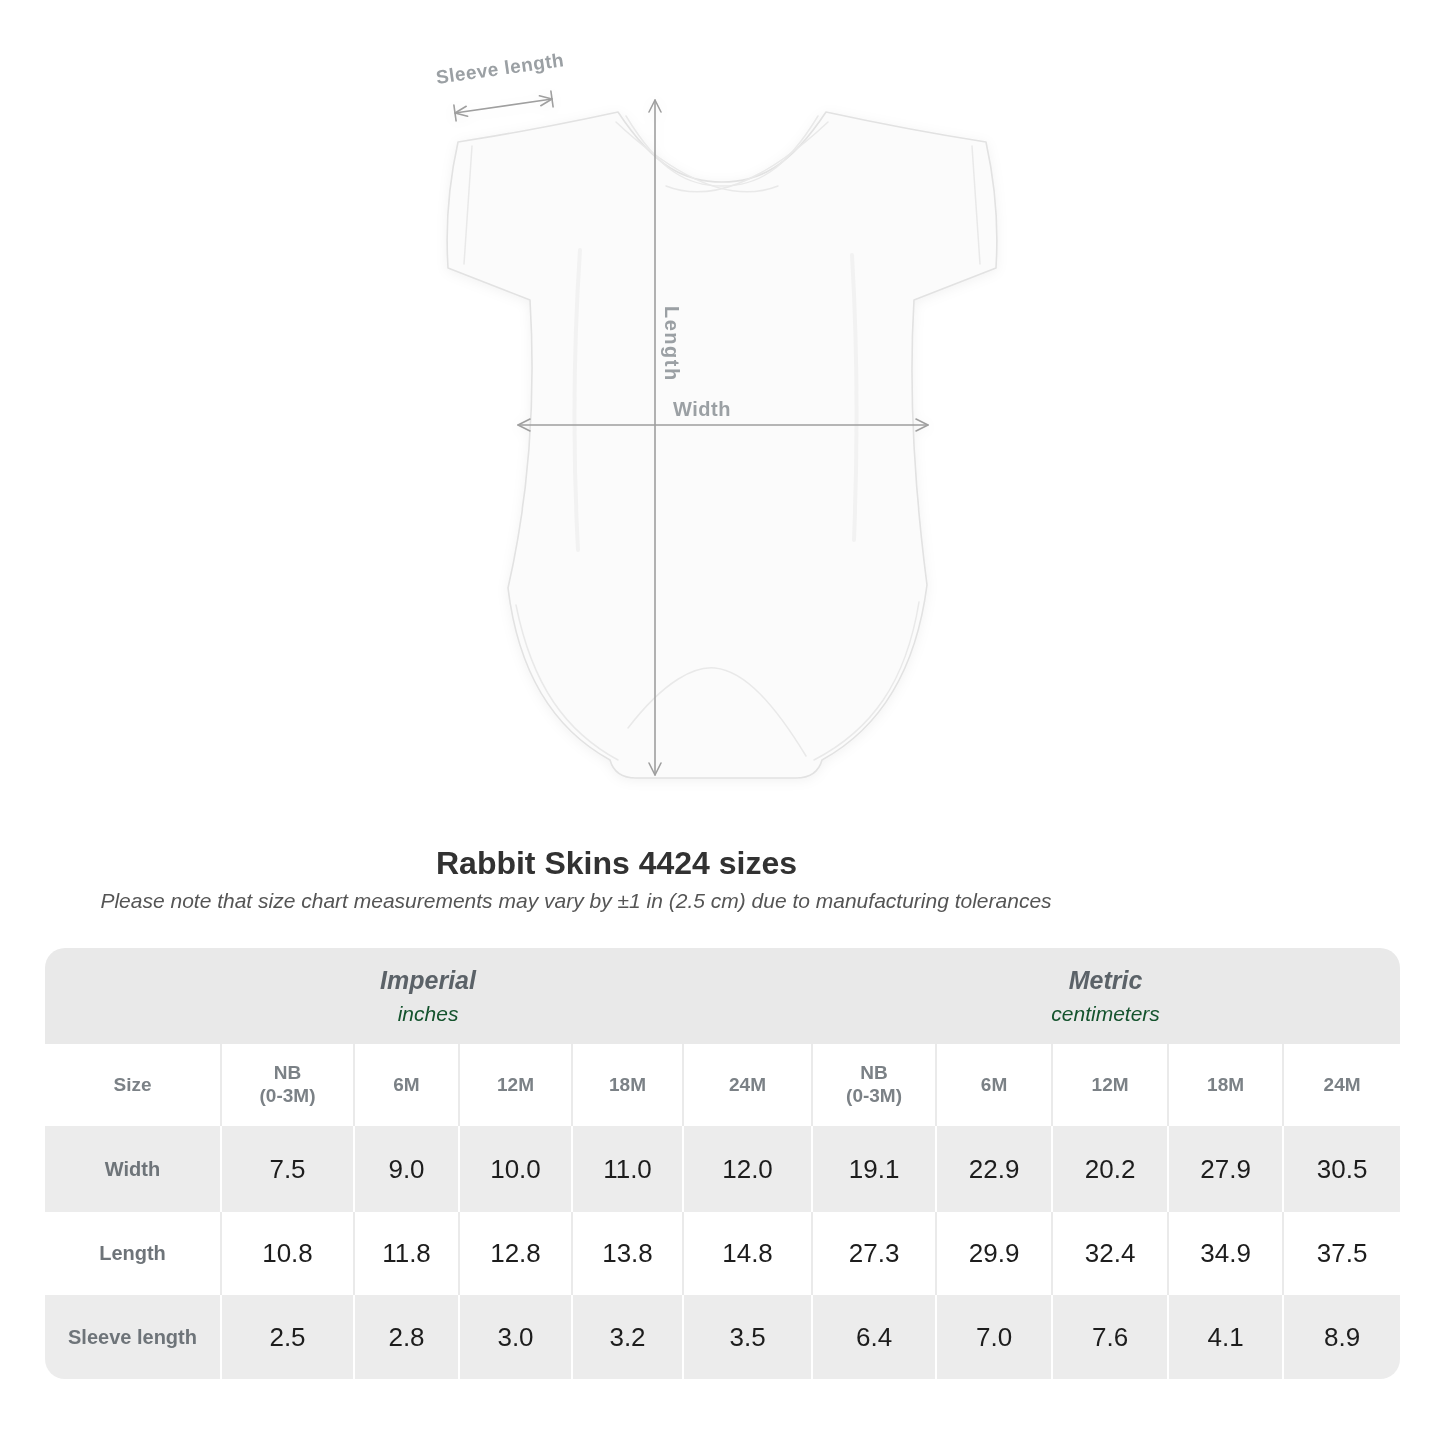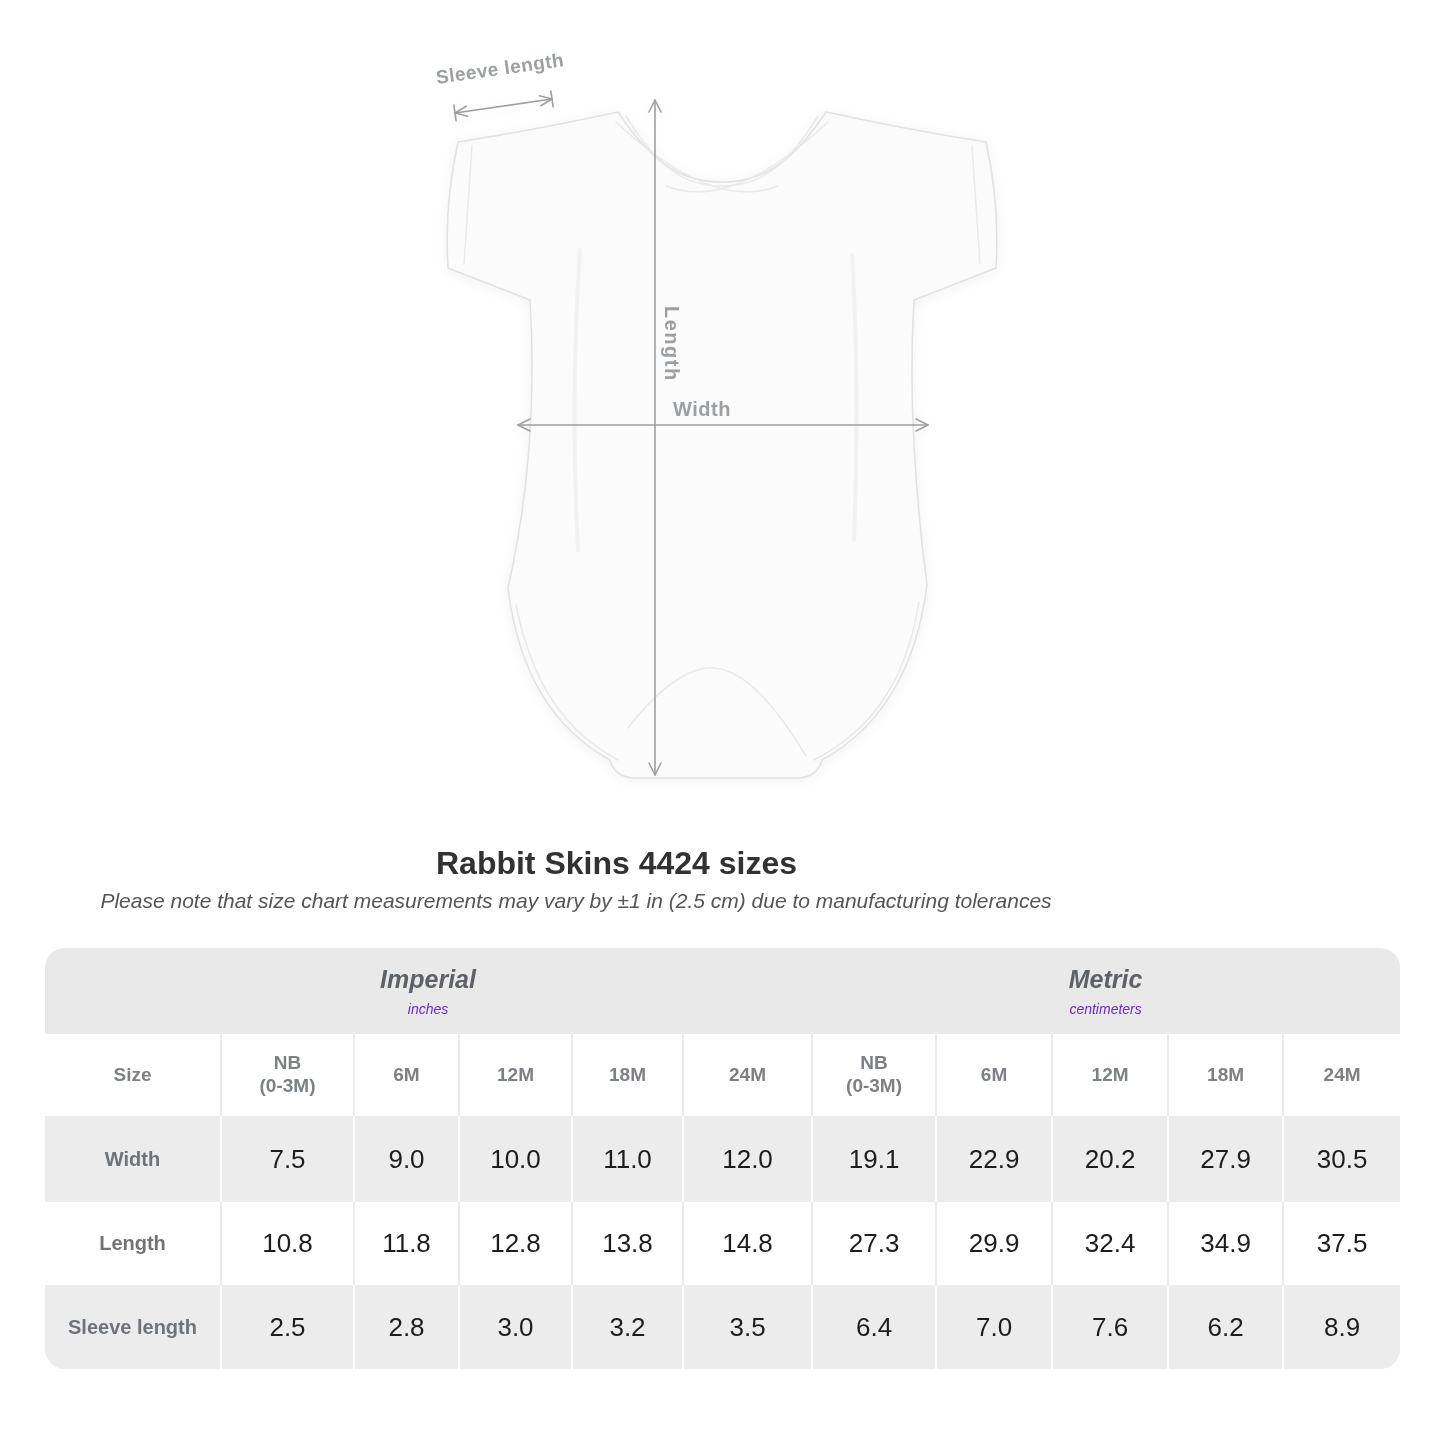--- a/index.html
+++ b/index.html
@@ -31,25 +31,25 @@
   }
 
   
   table.size-table{
     position:absolute;left:45px;top:948px;width:1355px;
     border-collapse:separate;border-spacing:0;table-layout:fixed;
   }
   .size-table td,.size-table th{
     padding:0;text-align:center;vertical-align:middle;font-weight:normal;
   }
-  tr.band td{background:#e9e9e9;height:86px;}
+  tr.band td{background:#e9e9e9;height:96px;}
   tr.band td.first{border-top-left-radius:20px;}
   tr.band td.last{border-top-right-radius:20px;}
   .sec-label{font-size:25px;font-weight:bold;font-style:italic;color:#5b6268;}
-  .sec-unit{font-size:14px;font-style:italic;color:#6d28d9;margin-top:7px;}
+  .sec-unit{font-size:21px;font-style:italic;color:#14532d;margin-top:7px;}
 
   tr.cols th{background:#ffffff;height:82px;font-weight:bold;font-size:19px;
     color:#7b8186;line-height:1.2;}
   tr.cols th + th{border-left:2px solid #eaeaea;}
   tr.cols th .l2{display:block;}
 
   tr.data th{font-weight:bold;font-size:20px;color:#6e7479;}
   tr.data td{font-size:26px;color:#1d1d1d;}
   tr.r-gray th,tr.r-gray td{background:#ececec;height:86px;}
   tr.r-gray td,tr.r-gray th + td{border-left:2px solid #ffffff;}
@@ -192,19 +192,19 @@
     <tr class="data r-gray r-last">
       <th>Sleeve length</th>
       <td>2.5</td>
       <td>2.8</td>
       <td>3.0</td>
       <td>3.2</td>
       <td>3.5</td>
       <td>6.4</td>
       <td>7.0</td>
       <td>7.6</td>
-      <td>6.2</td>
+      <td>4.1</td>
       <td class="last">8.9</td>
     </tr>
   </tbody>
     </table>
 
 </div>
 
 </body></html>

